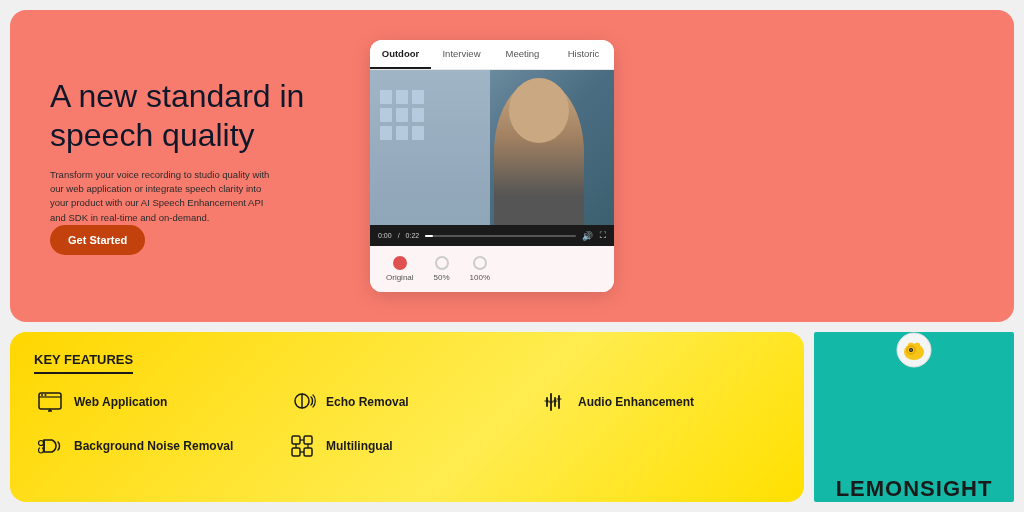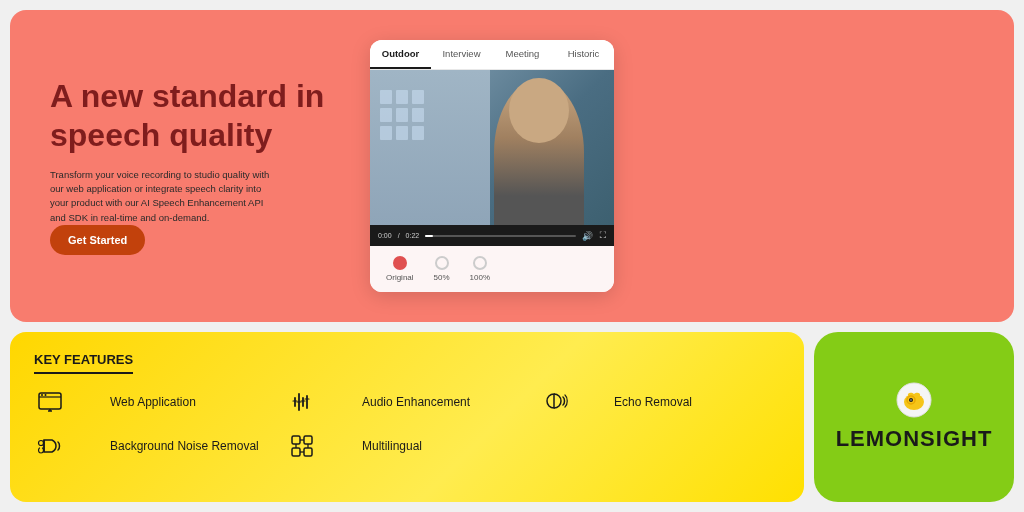--- a/index.html
+++ b/index.html
@@ -30,22 +30,22 @@
       flex: 1;
       position: relative;
     }
 
     .hero-text {
       flex: 0 0 280px;
     }
 
     .hero-title {
       font-size: 32px;
-      font-weight: 700;
-      color: #7f1d1d;
+      font-weight: 400;
+      color: #0f172a;
       line-height: 1.2;
       margin-bottom: 14px;
     }
 
     .hero-description {
       font-size: 9.5px;
       color: #2a2a2a;
       line-height: 1.5;
       max-width: 220px;
     }
@@ -262,34 +262,33 @@
       height: 32px;
       display: flex;
       align-items: center;
       justify-content: center;
       font-size: 18px;
       flex-shrink: 0;
     }
 
     .feature-name {
       font-size: 12px;
-      font-weight: 400;
+      font-weight: 700;
       color: #1a1a1a;
-      margin-left: 36px;
     }
 
     
     .brand-card {
-      background: #84cc16;
-      border-radius: 24px;
+      background: #14b8a6;
+      border-radius: 2px;
       width: 200px;
       display: flex;
       flex-direction: column;
       align-items: center;
-      justify-content: center;
+      justify-content: space-between;
       gap: 8px;
       flex-shrink: 0;
     }
 
     .brand-logo {
       display: flex;
       align-items: center;
       gap: 10px;
     }
 
@@ -377,20 +376,32 @@
             <svg width="28" height="28" viewBox="0 0 28 28" fill="none" xmlns="http://www.w3.org/2000/svg">
               <rect x="3" y="5" width="22" height="16" rx="2" stroke="#1a1a1a" stroke-width="1.5" fill="none"></rect>
               <line x1="3" y1="9" x2="25" y2="9" stroke="#1a1a1a" stroke-width="1.2"></line>
               <circle cx="6" cy="7" r="1" fill="#1a1a1a"></circle>
               <circle cx="9.5" cy="7" r="1" fill="#1a1a1a"></circle>
               <line x1="12" y1="23" x2="16" y2="23" stroke="#1a1a1a" stroke-width="1.5"></line>
               <line x1="14" y1="21" x2="14" y2="23" stroke="#1a1a1a" stroke-width="1.5"></line>
             </svg>
           </div>
           <span class="feature-name">Web Application</span>
+        </div>
+
+        <div class="feature-item">
+          <div class="feature-icon">
+            <svg width="28" height="28" viewBox="0 0 28 28" fill="none" xmlns="http://www.w3.org/2000/svg">
+              <path d="M14 6 C10 6 7 9 7 13 C7 17 10 20 14 20 L14 6Z" stroke="#1a1a1a" stroke-width="1.5" fill="none"></path>
+              <path d="M14 6 C18 6 21 9 21 13 C21 17 18 20 14 20" stroke="#1a1a1a" stroke-width="1.5" fill="none"></path>
+              <path d="M23 9 C25 10.5 25 15.5 23 17" stroke="#1a1a1a" stroke-width="1.5" stroke-linecap="round" fill="none"></path>
+              <path d="M25 7 C28 9.5 28 16.5 25 19" stroke="#1a1a1a" stroke-width="1.2" stroke-linecap="round" fill="none"></path>
+            </svg>
+          </div>
+          <span class="feature-name">Echo Removal</span>
         </div>
 
         <div class="feature-item">
           <div class="feature-icon">
             <svg width="28" height="28" viewBox="0 0 28 28" fill="none" xmlns="http://www.w3.org/2000/svg">
               <line x1="7" y1="10" x2="7" y2="18" stroke="#1a1a1a" stroke-width="1.8" stroke-linecap="round"></line>
               <line x1="11" y1="6" x2="11" y2="22" stroke="#1a1a1a" stroke-width="1.8" stroke-linecap="round"></line>
               <line x1="15" y1="10" x2="15" y2="18" stroke="#1a1a1a" stroke-width="1.8" stroke-linecap="round"></line>
               <line x1="19" y1="8" x2="19" y2="20" stroke="#1a1a1a" stroke-width="1.8" stroke-linecap="round"></line>
               <line x1="5" y1="13" x2="9" y2="13" stroke="#1a1a1a" stroke-width="1.2" stroke-linecap="round"></line>
@@ -398,32 +409,20 @@
               <line x1="13" y1="13" x2="17" y2="13" stroke="#1a1a1a" stroke-width="1.2" stroke-linecap="round"></line>
               <line x1="17" y1="11" x2="21" y2="11" stroke="#1a1a1a" stroke-width="1.2" stroke-linecap="round"></line>
             </svg>
           </div>
           <span class="feature-name">Audio Enhancement</span>
         </div>
 
         <div class="feature-item">
           <div class="feature-icon">
             <svg width="28" height="28" viewBox="0 0 28 28" fill="none" xmlns="http://www.w3.org/2000/svg">
-              <path d="M14 6 C10 6 7 9 7 13 C7 17 10 20 14 20 L14 6Z" stroke="#1a1a1a" stroke-width="1.5" fill="none"></path>
-              <path d="M14 6 C18 6 21 9 21 13 C21 17 18 20 14 20" stroke="#1a1a1a" stroke-width="1.5" fill="none"></path>
-              <path d="M23 9 C25 10.5 25 15.5 23 17" stroke="#1a1a1a" stroke-width="1.5" stroke-linecap="round" fill="none"></path>
-              <path d="M25 7 C28 9.5 28 16.5 25 19" stroke="#1a1a1a" stroke-width="1.2" stroke-linecap="round" fill="none"></path>
-            </svg>
-          </div>
-          <span class="feature-name">Echo Removal</span>
-        </div>
-
-        <div class="feature-item">
-          <div class="feature-icon">
-            <svg width="28" height="28" viewBox="0 0 28 28" fill="none" xmlns="http://www.w3.org/2000/svg">
               <path d="M16 8 C16 8 20 10 20 14 C20 18 16 20 16 20 L12 20 L8 20 L8 8 L12 8 Z" stroke="#1a1a1a" stroke-width="1.5" fill="none"></path>
               <line x1="8" y1="8" x2="8" y2="20" stroke="#1a1a1a" stroke-width="1.5"></line>
               <path d="M22 10 C24 11.5 24 16.5 22 18" stroke="#1a1a1a" stroke-width="1.5" stroke-linecap="round" fill="none"></path>
               <circle cx="5" cy="11" r="2.5" stroke="#1a1a1a" stroke-width="1.2" fill="none"></circle>
               <path d="M3.5 16 C2 17 2 21 5 21 C8 21 8 17 6.5 16" stroke="#1a1a1a" stroke-width="1.2" stroke-linecap="round" fill="none"></path>
             </svg>
           </div>
           <span class="feature-name">Background Noise Removal</span>
         </div>
 

